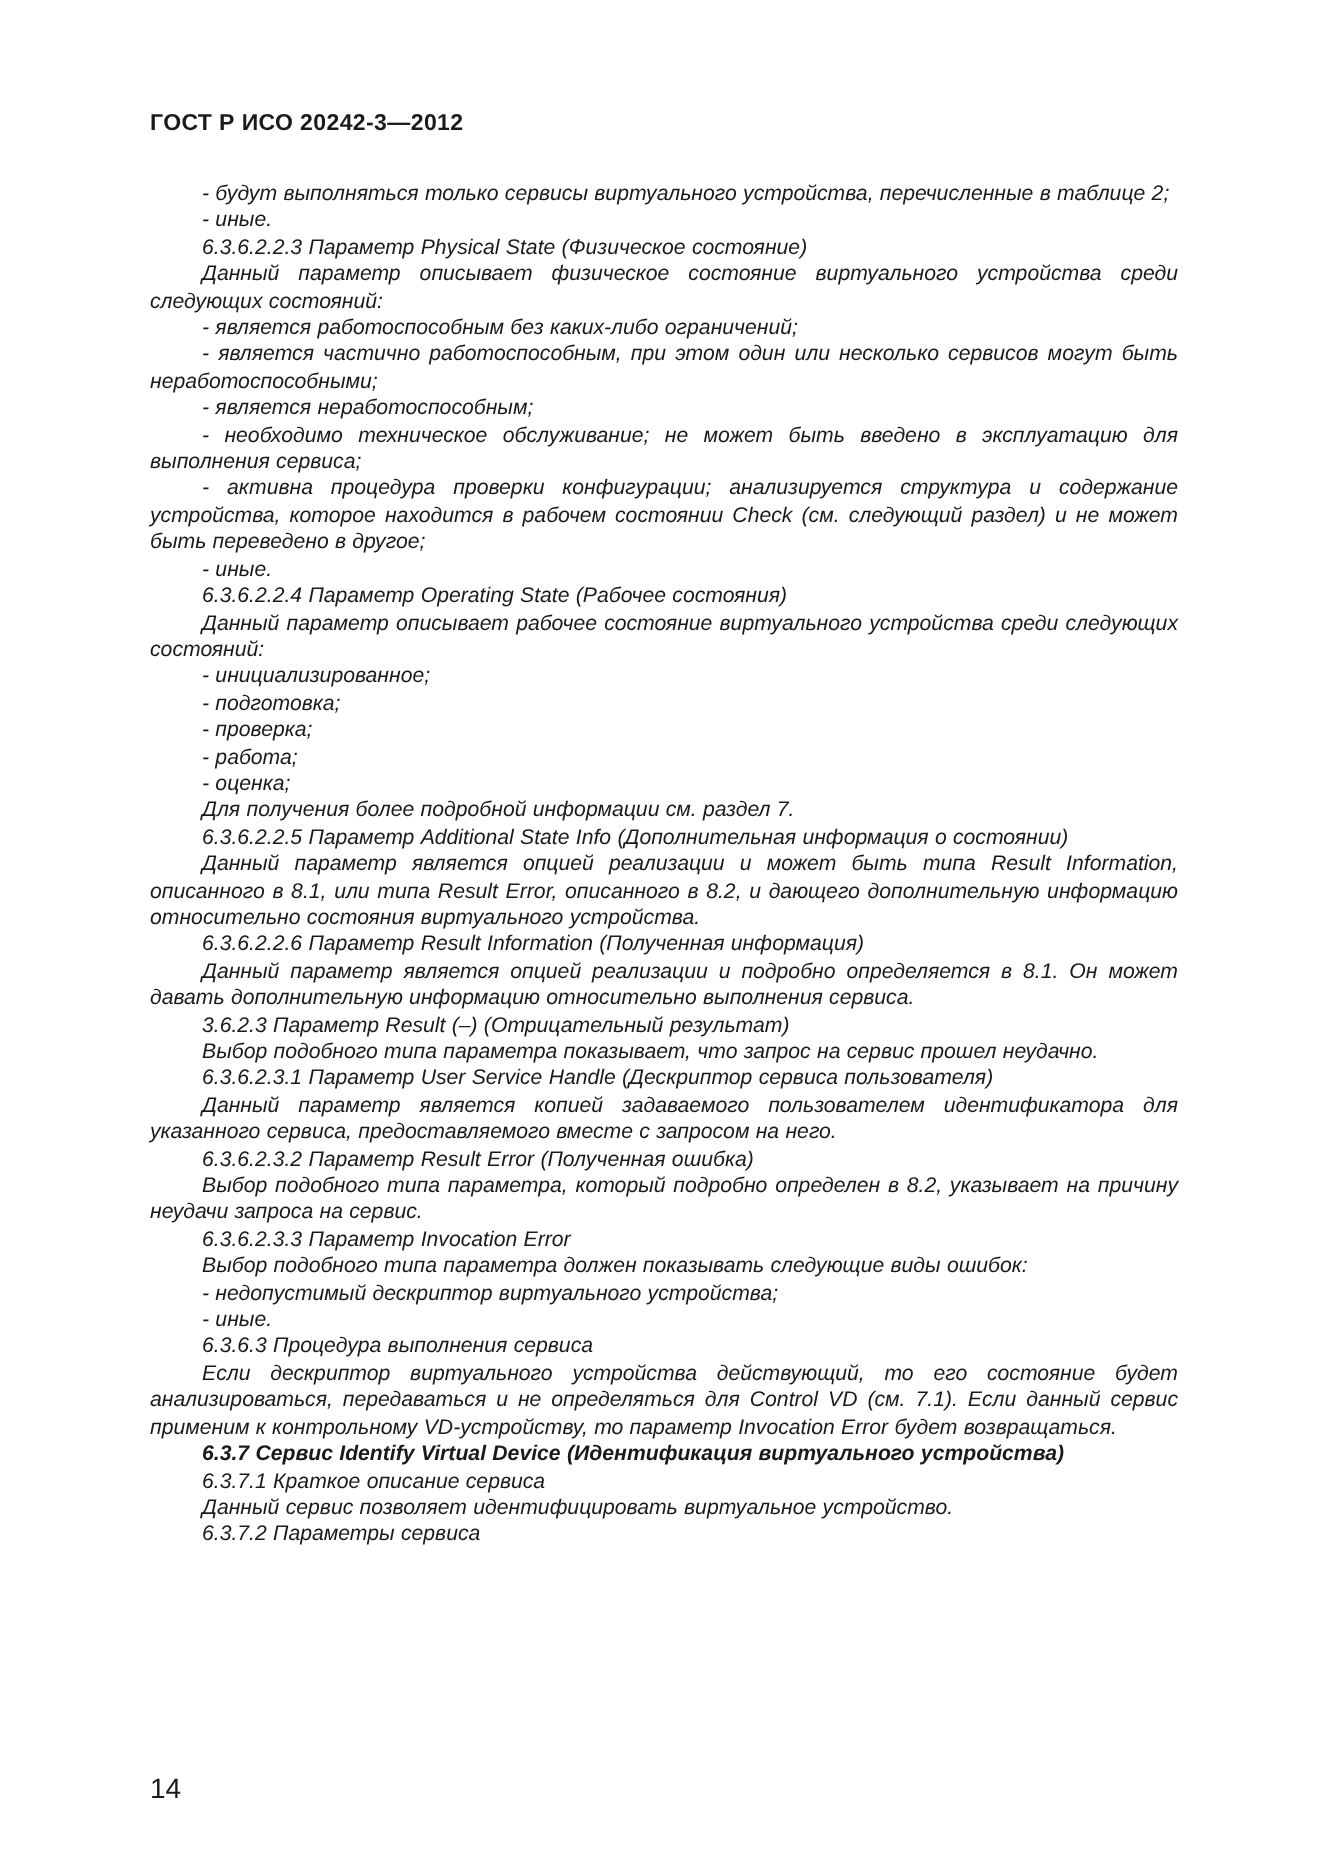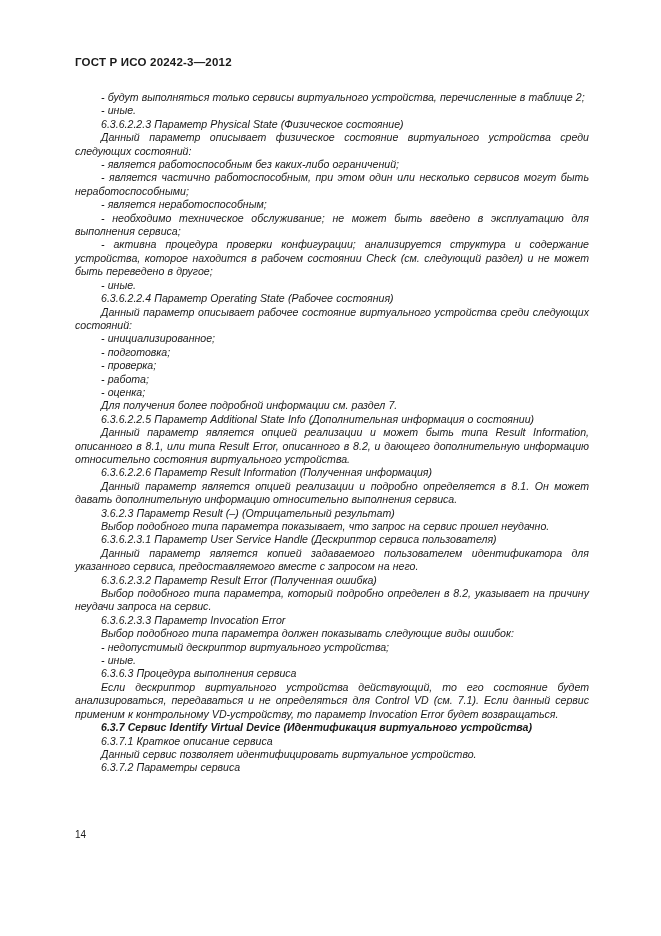--- a/index.html
+++ b/index.html
@@ -41,22 +41,22 @@
     text-indent: 26px;
     word-spacing: 0.2px;
     font-style: italic;
   }
   .para.bold {
     font-weight: bold;
   }
   .page-number {
     position: absolute;
     left: 75px;
-    top: 828px;
-    font-size: 10px;
+    top: 888px;
+    font-size: 14px;
     line-height: 13px;
   }
 </style>
 </head>
 <body>
 
 <div class="page">
   <div class="doc-header">ГОСТ Р ИСО 20242-3—2012</div>
 
   <div class="doc-body">

